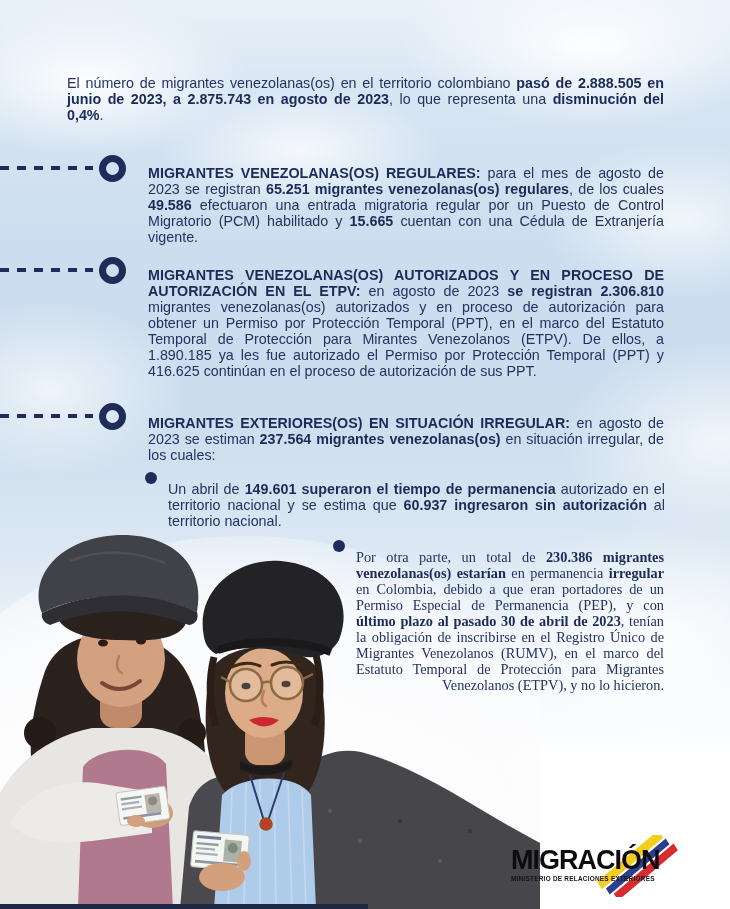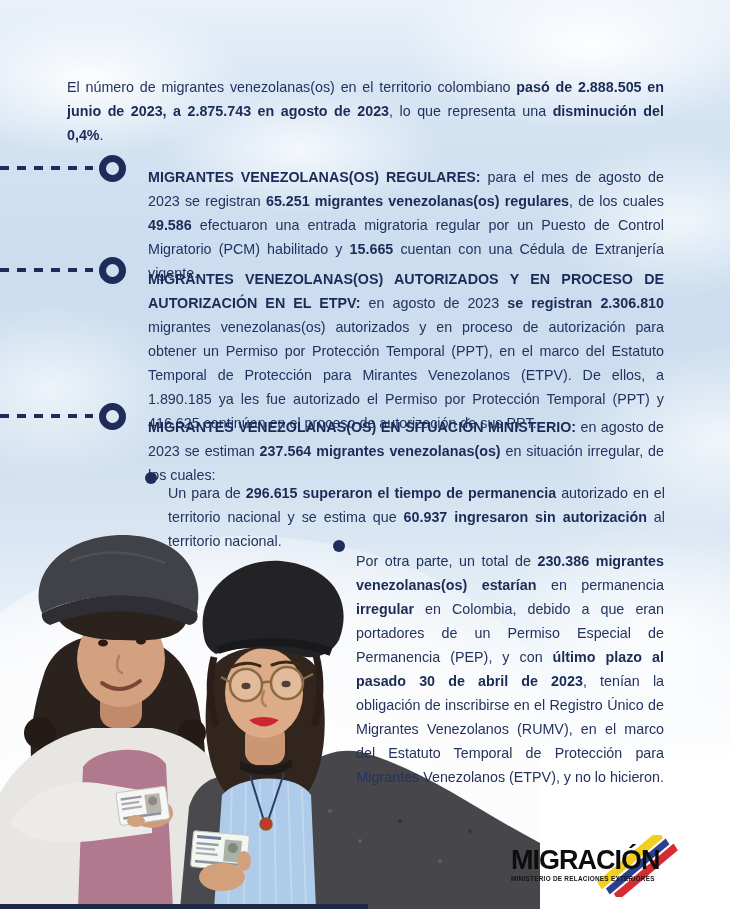--- a/index.html
+++ b/index.html
@@ -6,34 +6,34 @@
   .page {
     position:relative; width:730px; height:909px; overflow:hidden;
     font-family:"Liberation Sans", sans-serif;
     background:linear-gradient(180deg,#eaf1f9 0%,#d7e5f3 10%,#cbddef 28%,#ccddee 46%,#dbe7f3 60%,#f2f7fb 74%,#ffffff 84%,#ffffff 100%);
   }
   .cloud {
     position:absolute; border-radius:50%;
     background:radial-gradient(ellipse closest-side, rgba(255,255,255,.95), rgba(255,255,255,0));
   }
   .par {
-    position:absolute; color:#22335f; font-size:14.3px; line-height:24px;
+    position:absolute; color:#22335f; font-size:14.3px; line-height:16px;
     text-align:justify; letter-spacing:0;
   }
   .par b { font-weight:700; color:#1b2b57; }
   .ring {
     position:absolute; width:27px; height:27px; box-sizing:border-box;
     border:7px solid #1d2c59; border-radius:50%;
   }
   .dash {
     position:absolute; height:4px;
     background:repeating-linear-gradient(90deg,#1d2c59 0 9px, transparent 9px 17px);
   }
   .dot { position:absolute; width:12px; height:12px; border-radius:50%; background:#1d2c59; }
-  .sub2 { text-align-last:right; }
+  .sub2 { text-align-last:right;font-family:Liberation Serif, serif; }
   #photo { position:absolute; left:0; top:521px; }
   #logo { position:absolute; left:511px; top:846px; width:170px; }
   .logo-title {
     font-size:27px; font-weight:800; color:#0d0d0d; line-height:1;
     letter-spacing:-1px; transform:scaleY(1.04); transform-origin:left top; white-space:nowrap;
   }
   .logo-sub {
     font-size:6.4px; font-weight:700; color:#141414; letter-spacing:.26px;
     margin-top:2px; white-space:nowrap;
   }
@@ -162,24 +162,24 @@
   <div class="dash" style="left:0;top:166px;width:93px;"></div>
   <div class="ring" style="left:99px;top:155px;"></div>
   <p class="par" style="left:148px;top:151px;width:516px;"><b>MIGRANTES VENEZOLANAS(OS) REGULARES:</b><span> para el mes de agosto de 2023 se registran </span><b>65.251 migrantes venezolanas(os) regulares</b><span>, de los cuales </span><b>49.586</b><span> efectuaron una entrada migratoria regular por un Puesto de Control Migratorio (PCM) habilitado y </span><b>15.665</b><span> cuentan con una Cédula de Extranjería vigente.</span></p>
 
   <div class="dash" style="left:0;top:268px;width:93px;"></div>
   <div class="ring" style="left:99px;top:257px;"></div>
   <p class="par" style="left:148px;top:253px;width:516px;"><b>MIGRANTES VENEZOLANAS(OS) AUTORIZADOS Y EN PROCESO DE AUTORIZACIÓN EN EL ETPV:</b><span> en agosto de 2023 </span><b>se registran 2.306.810</b><span> migrantes venezolanas(os) autorizados y en proceso de autorización para obtener un Permiso por Protección Temporal (PPT), en el marco del Estatuto Temporal de Protección para Mirantes Venezolanos (ETPV). De ellos, a 1.890.185 ya les fue autorizado el Permiso por Protección Temporal (PPT) y 416.625 continúan en el proceso de autorización de sus PPT.</span></p>
 
   <div class="dash" style="left:0;top:414px;width:93px;"></div>
   <div class="ring" style="left:99px;top:403px;"></div>
-  <p class="par" style="left:148px;top:401px;width:516px;"><b>MIGRANTES VENEZOLANAS(OS) EN SITUACIÓN MINISTERIO:</b><span> en agosto de 2023 se estiman </span><b>237.564 migrantes venezolanas(os)</b><span> en situación irregular, de los cuales:</span></p>
+  <p class="par" style="left:148px;top:401px;width:516px;"><b>MIGRANTES EXTERIORES(OS) EN SITUACIÓN IRREGULAR:</b><span> en agosto de 2023 se estiman </span><b>237.564 migrantes venezolanas(os)</b><span> en situación irregular, de los cuales:</span></p>
 
   <div class="dot" style="left:145px;top:472px;"></div>
-  <p class="par" style="left:168px;top:467px;width:497px;"><span>Un para de </span><b>296.615 superaron el tiempo de permanencia</b><span> autorizado en el territorio nacional y se estima que </span><b>60.937 ingresaron sin autorización</b><span> al territorio nacional.</span></p>
+  <p class="par" style="left:168px;top:467px;width:497px;"><span>Un abril de </span><b>149.601 superaron el tiempo de permanencia</b><span> autorizado en el territorio nacional y se estima que </span><b>60.937 ingresaron sin autorización</b><span> al territorio nacional.</span></p>
 
   <div class="dot" style="left:333px;top:540px;"></div>
   <p class="par sub2" style="left:356px;top:535px;width:308px;"><span>Por otra parte, un total de </span><b>230.386 migrantes venezolanas(os) estarían</b><span> en permanencia </span><b>irregular</b><span> en Colombia, debido a que eran portadores de un Permiso Especial de Permanencia (PEP), y con </span><b>último plazo al pasado 30 de abril de 2023</b><span>, tenían la obligación de inscribirse en el Registro Único de Migrantes Venezolanos (RUMV), en el marco del Estatuto Temporal de Protección para Migrantes Venezolanos (ETPV), y no lo hicieron.</span></p>
 
   <svg id="flag-swoosh" width="84" height="62" viewBox="0 0 84 62">
     <g transform="rotate(-40 42 31) skewX(-8)">
       <rect x="2" y="16" width="80" height="9" fill="#F2CE1E"></rect>
       <rect x="6" y="27" width="78" height="7" fill="#2C3E8F"></rect>
       <rect x="10" y="36" width="78" height="8" fill="#D52B31"></rect>
     </g>

